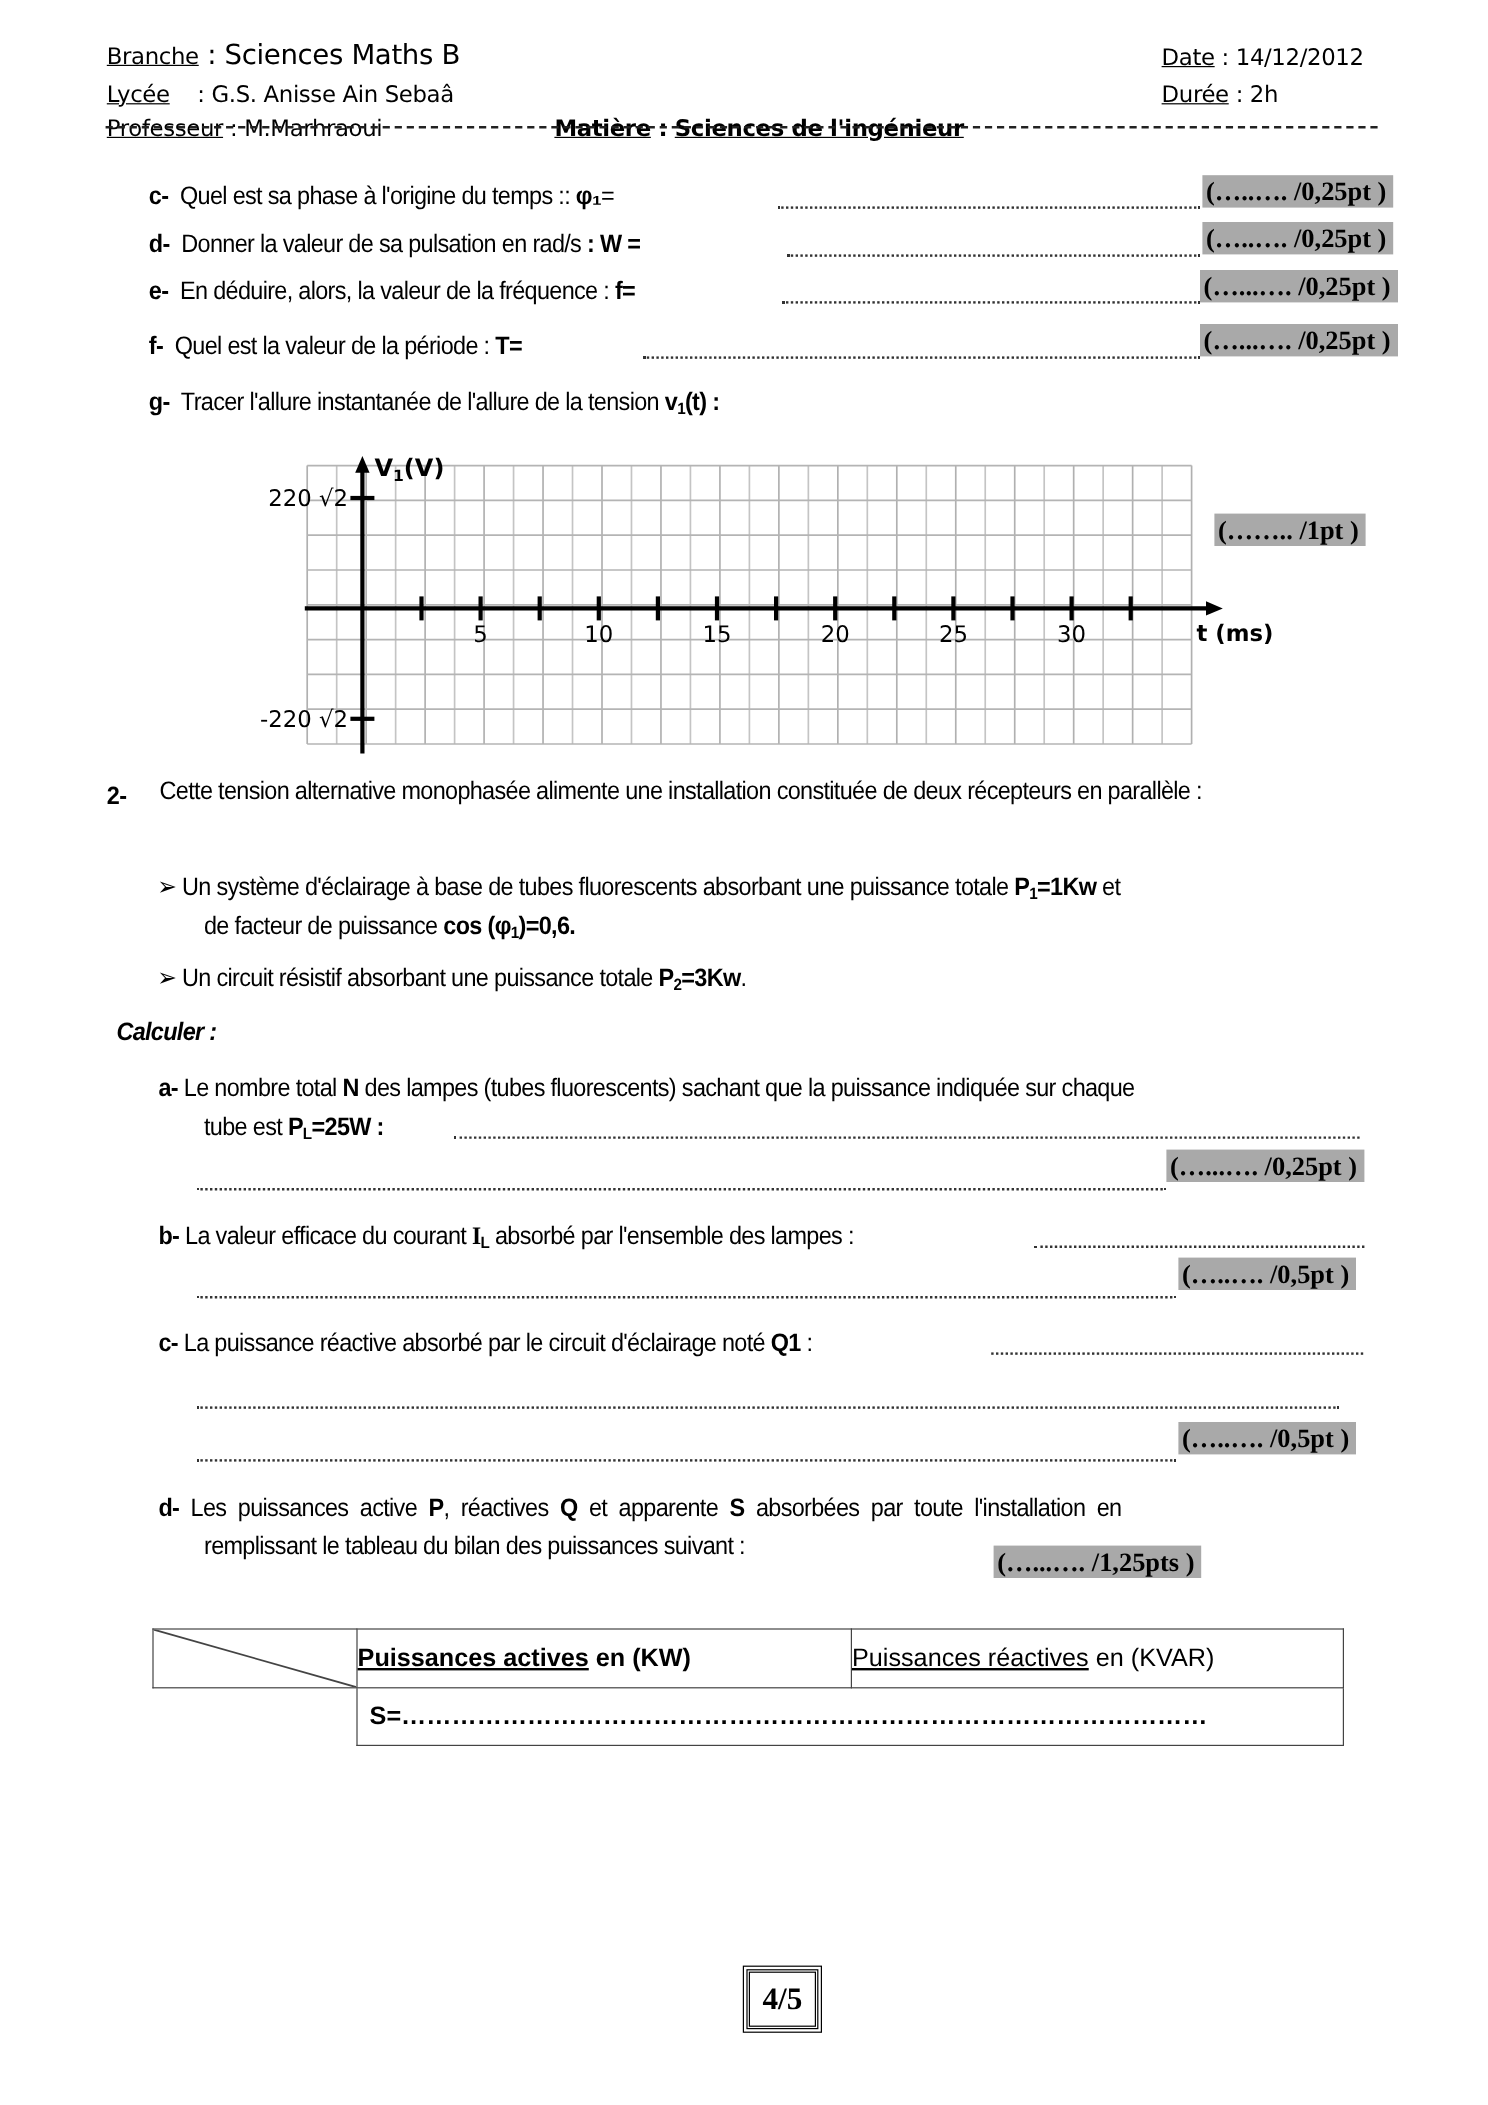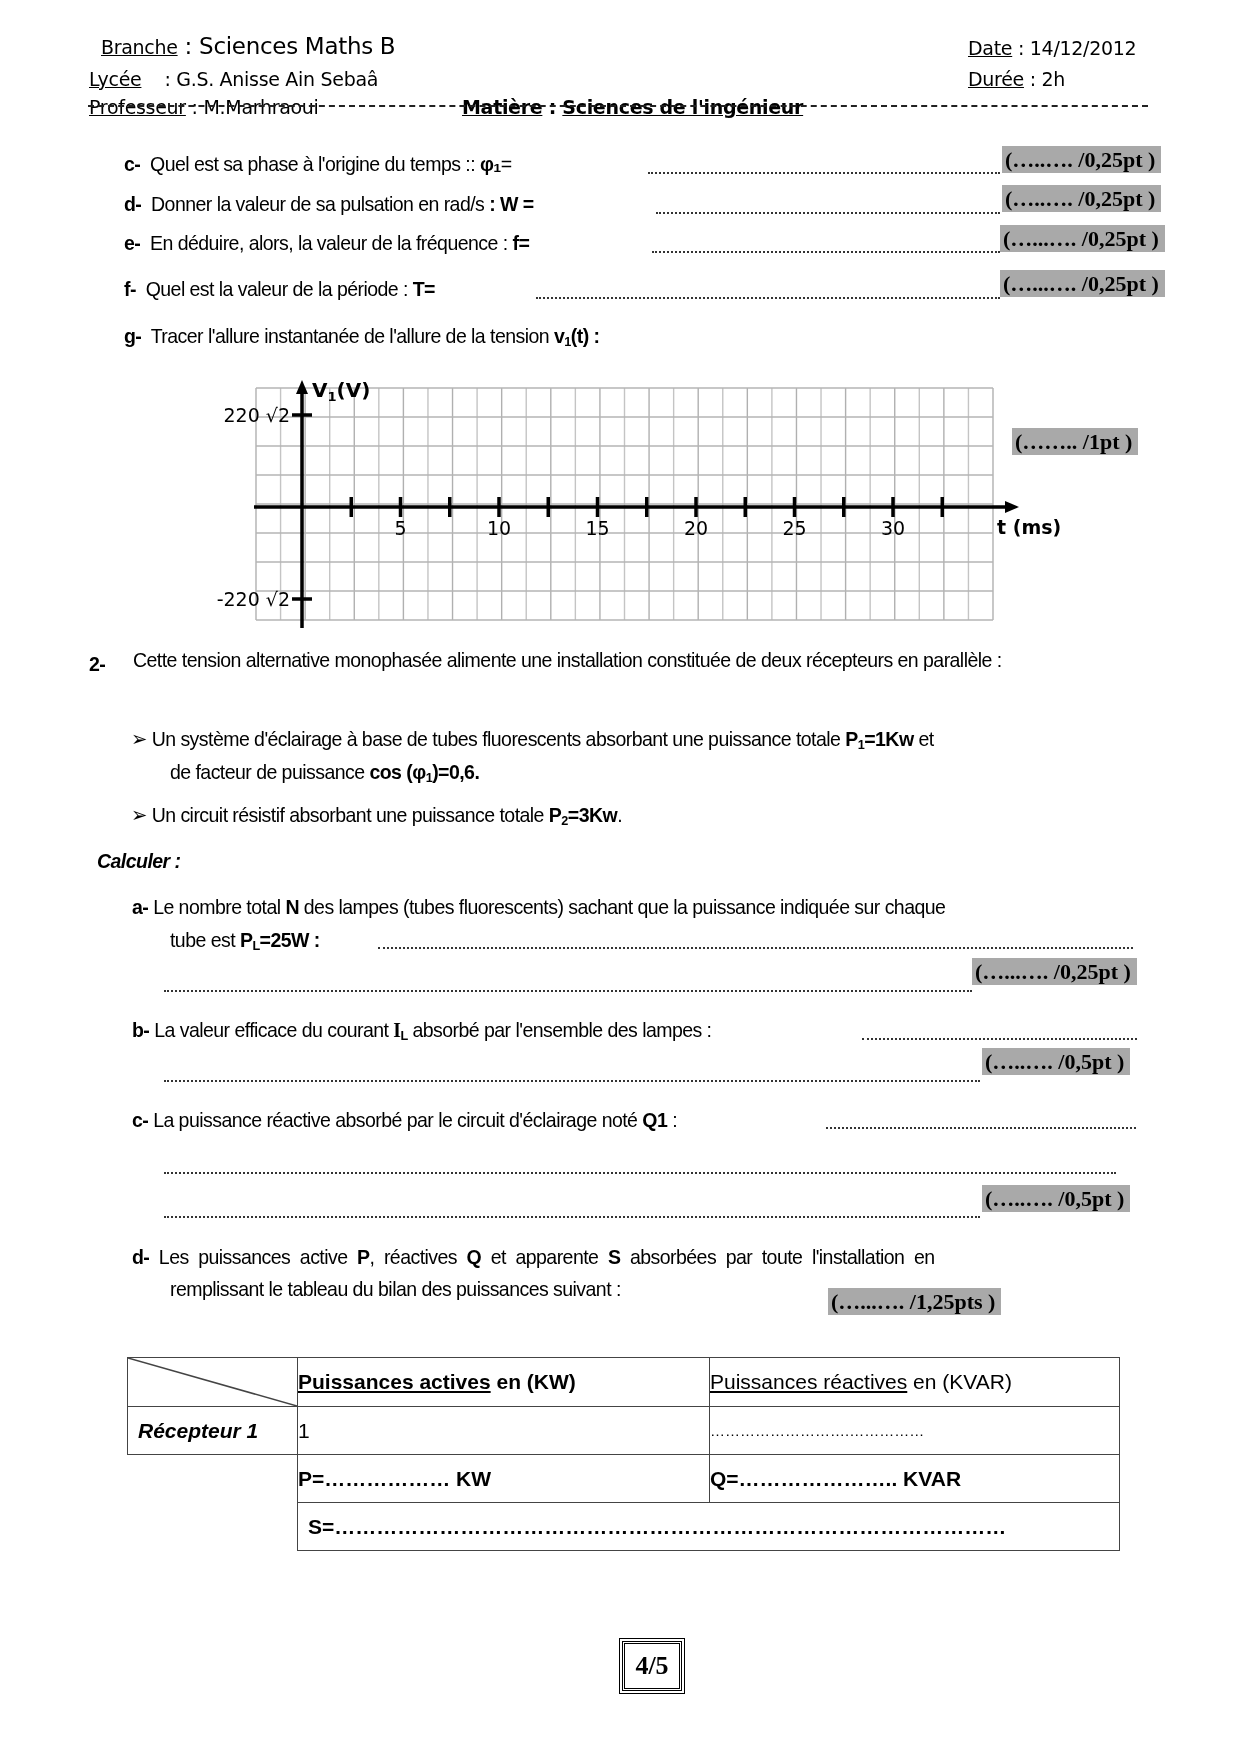--- a/index.html
+++ b/index.html
@@ -1,21 +1,21 @@
 <!DOCTYPE html>
 <html><head>
 <meta charset="utf-8">
 <style>
   * { box-sizing: border-box; margin: 0; padding: 0; }
   html, body { width: 1240px; height: 1754px; background: #fff; overflow: hidden; }
   body { position: relative; font-family: "DejaVu Sans", sans-serif; color: #000; }
   .abs { position: absolute; white-space: nowrap; }
   .hdr { font-family: "DejaVu Sans", sans-serif; font-size: 19px; letter-spacing: -0.3px; }
   .hdr .k { text-decoration: underline; }
-  .hdr-big { font-size: 23px; margin-left: 12px; }
+  .hdr-big { font-size: 23px; }
   .rule { position: absolute; left: 88px; top: 105px; width: 1060px; height: 0; border-top: 2px dashed #222; }
   .q { font-family: "Liberation Sans", sans-serif; font-size: 21px; letter-spacing: -0.6px; transform: scaleX(0.93); transform-origin: left center; }
   .q b { font-weight: bold; }
   .score { position: absolute; background: #a9a9a9; font-family: "Liberation Serif", serif; font-weight: bold; font-size: 22px; padding: 0 6px 0 3px; line-height: 27px; white-space: nowrap; }
   sub { font-size: 0.65em; vertical-align: -0.25em; }
   .dotline { position: absolute; border-bottom: 2px dotted #333; height: 0; }
   svg text { font-family: "DejaVu Sans", sans-serif; }
   table.bilan { position: absolute; left: 127px; top: 1357px; border-collapse: collapse; font-family: "Liberation Sans", sans-serif; font-size: 21px; }
   table.bilan td { border: 1.5px solid #444; height: 48px; text-align: left; }
   table.bilan td.lbl { font-weight: bold; font-style: italic; text-align: left; padding-left: 10px; width: 169px; }
@@ -170,29 +170,19 @@
       <tr style="height:48px;">
     <td style="width:169px;position:relative;padding:0;">
       <svg width="169" height="48" style="display:block;">
             <line x1="0" y1="0" x2="169" y2="48" stroke="#444" stroke-width="1.5"></line>
           </svg>
     </td>
     <td style="width:412px;font-weight:bold;"><span class="u">Puissances actives</span><span> en (KW)</span></td>
     <td style="width:410px;font-weight:normal;"><span class="u">Puissances réactives</span><span> en (KVAR)</span></td>
   </tr>
   <tr>
-    <td class="lbl">Récepteur 1</td>
-    <td>1</td>
-    <td style="font-size:15px;">……………………….……………</td>
-  </tr>
-  <tr>
-    <td class="noborder" style="border-left:none;border-bottom:none;"></td>
-    <td style="font-weight:bold;">P=……………… KW</td>
-    <td style="font-weight:bold;">Q=………………….. KVAR</td>
-  </tr>
-  <tr>
     <td style="border:none;"></td>
     <td colspan="2" style="text-align:left;padding-left:10px;font-weight:bold;">S=……………………………………………………………………………………</td>
   </tr>
 </tbody>
   </table>
 
 <div class="pagebox">4/5</div>
 
 </body></html>

